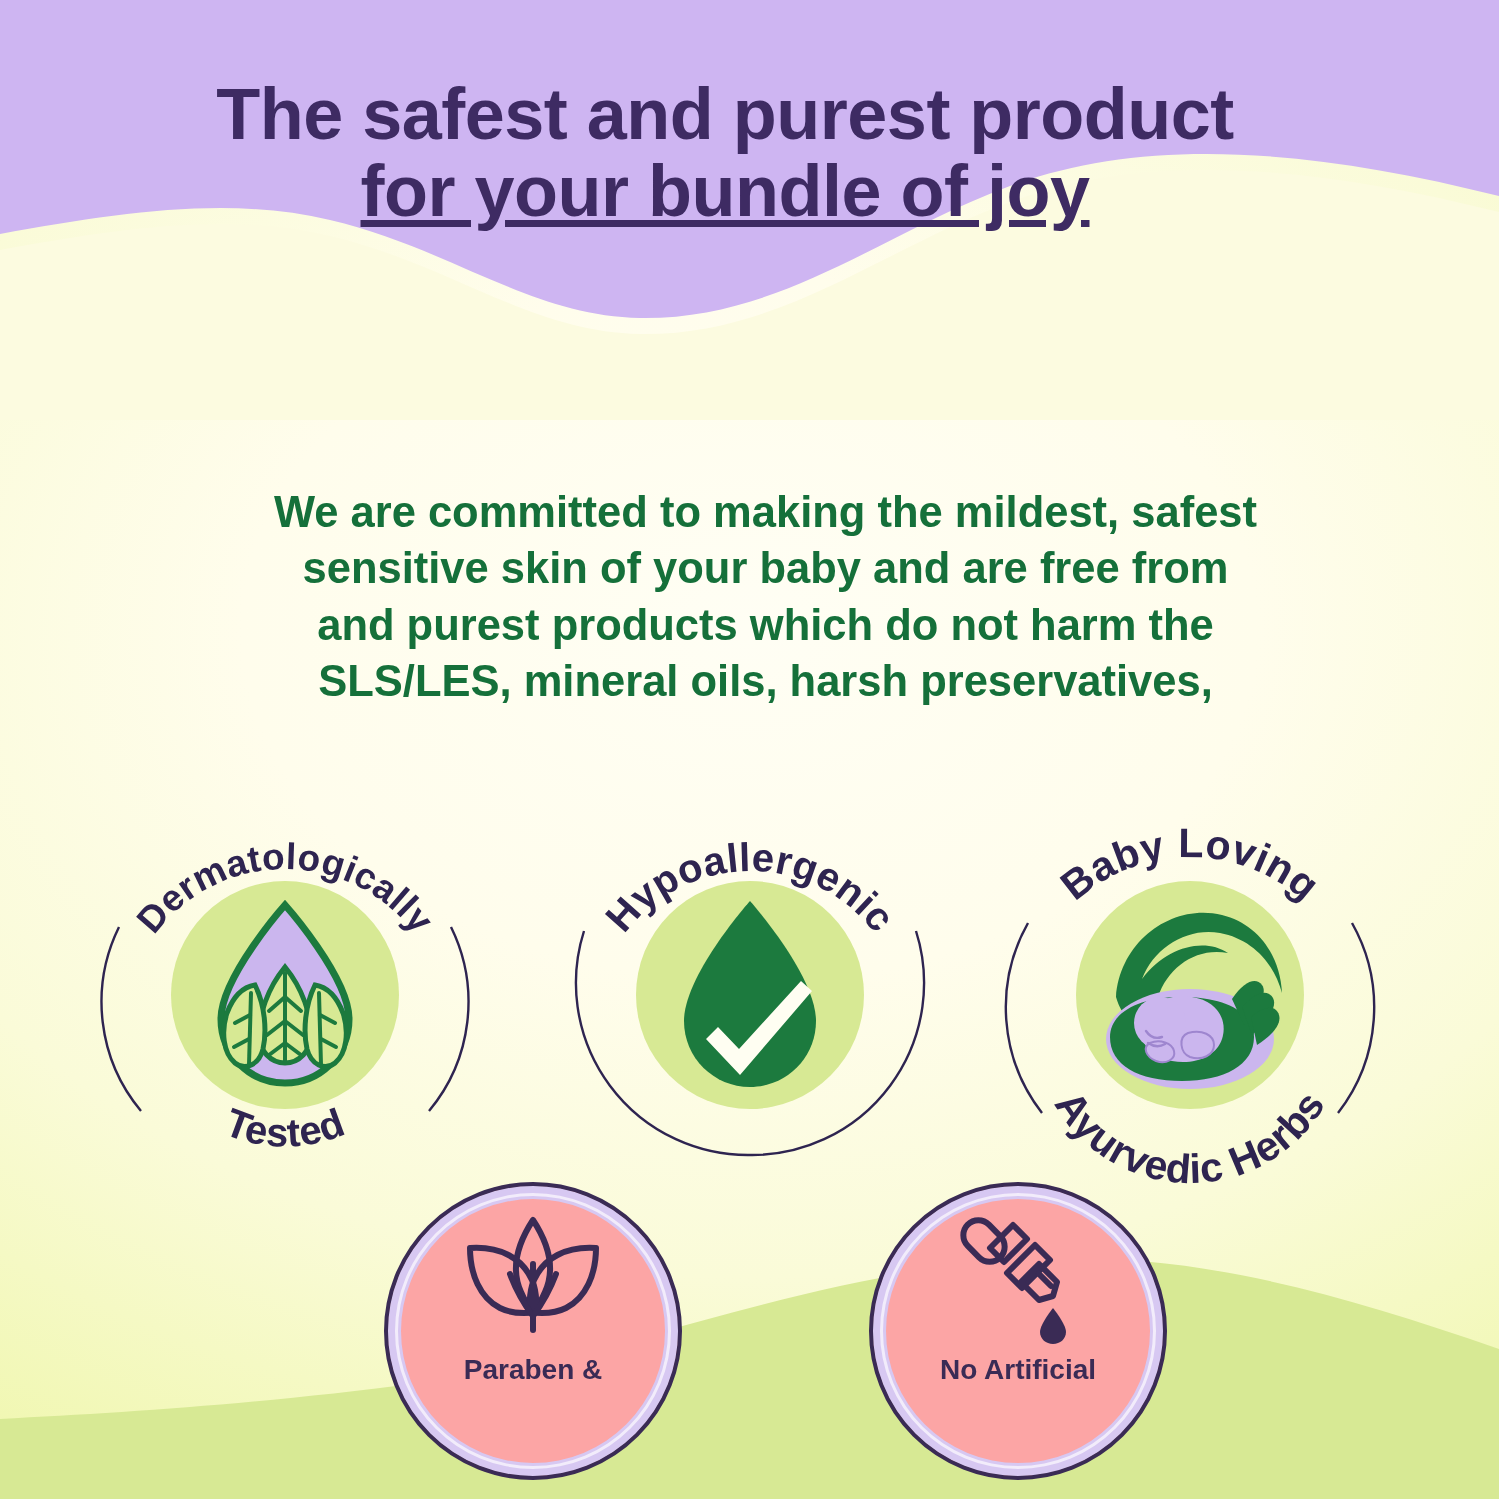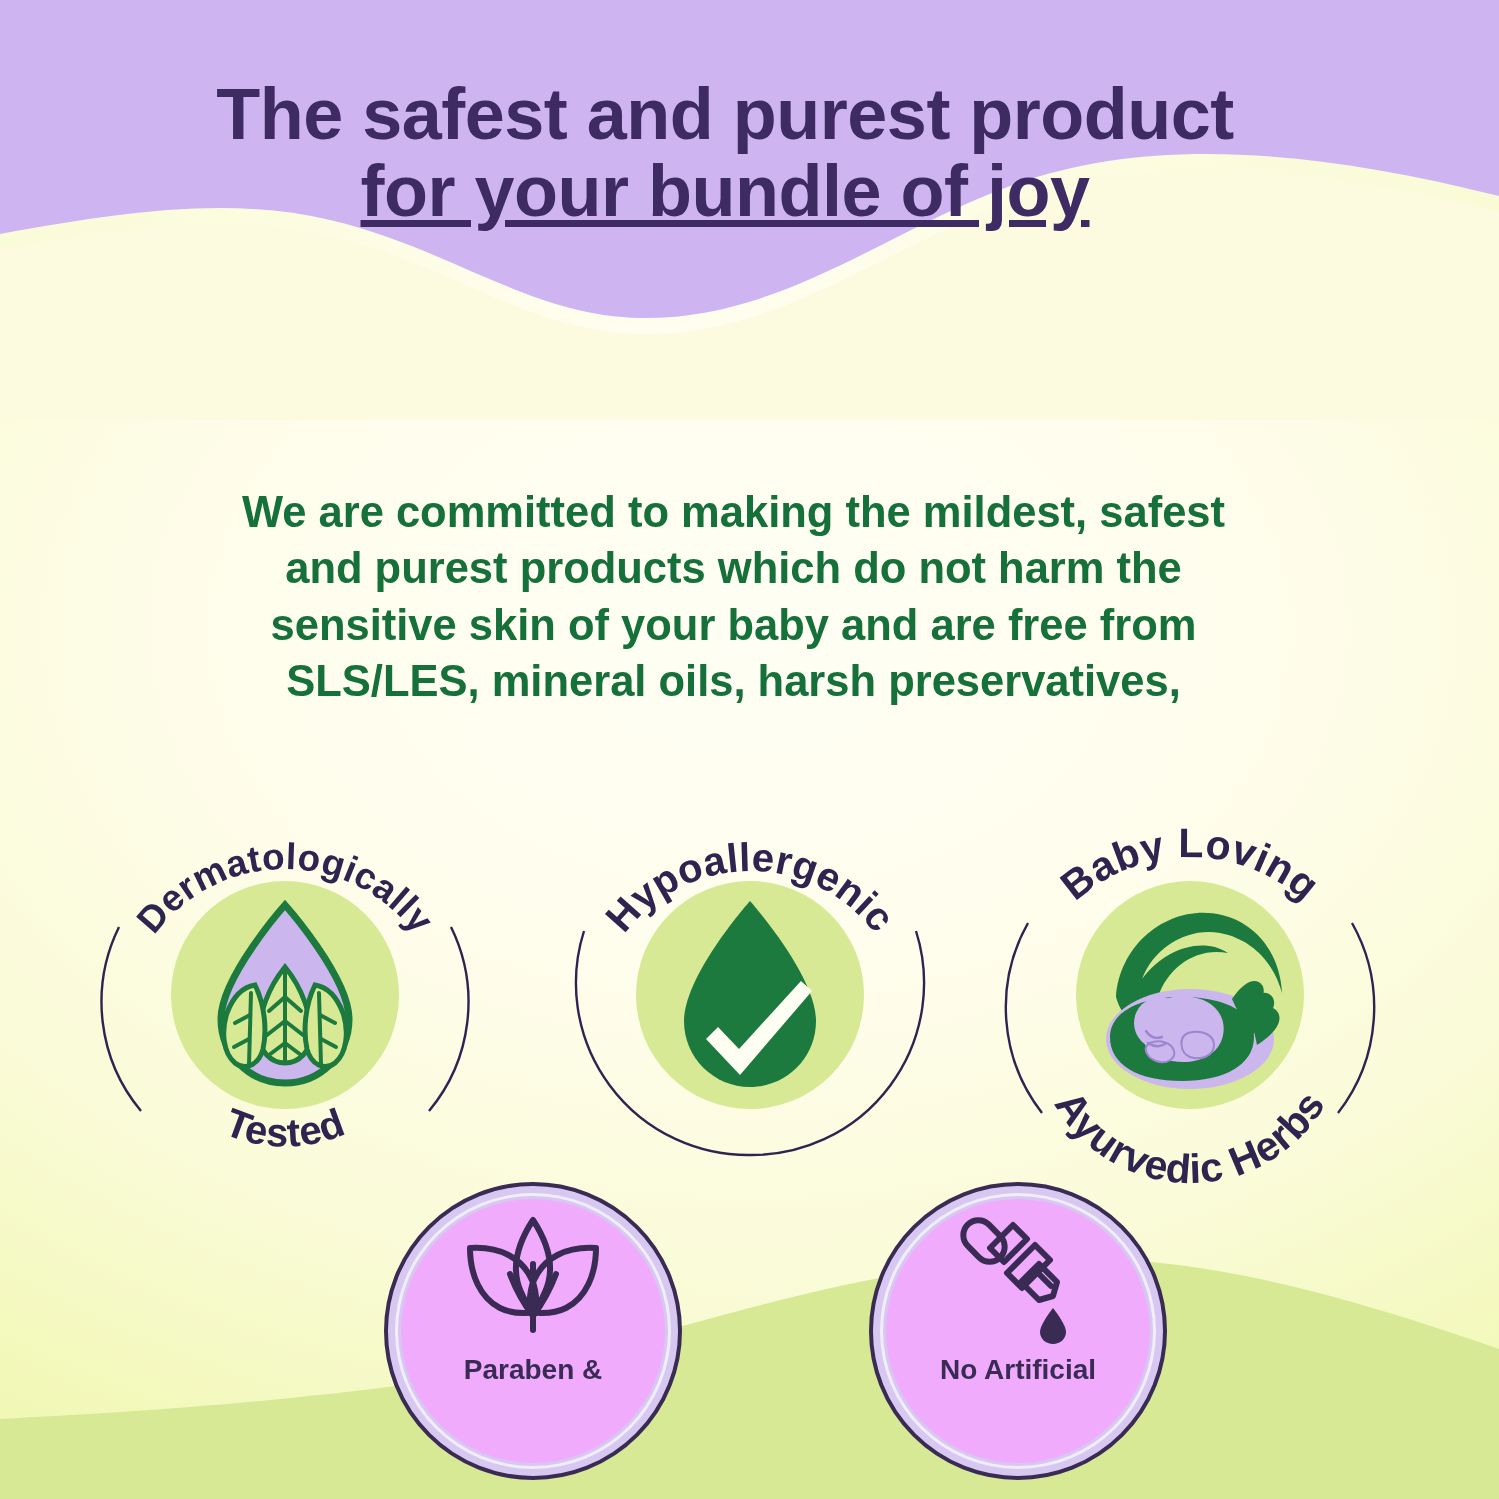--- a/index.html
+++ b/index.html
@@ -23,21 +23,21 @@
     position:absolute;left:0;top:28px;width:1450px;text-align:center;
     color:#3E2B63;
     font-size:72px;line-height:1.06;font-weight:700;
     letter-spacing:-0.5px;
     z-index:6;
   }
   .title .l2{display:block;text-decoration:underline;}
 
   
   .lede{
-    position:absolute;left:84px;top:440px;width:1299px;
+    position:absolute;left:116px;top:440px;width:1299px;
     text-align:center;color:#15703A;
     font-size:43.5px;line-height:1.30;font-weight:700;
     z-index:6;
   }
   .lede span{display:block;}
 
   
   .badge-row{
     position:absolute;left:0;top:795px;width:1499px;height:390px;z-index:6;
   }
@@ -53,21 +53,21 @@
   }
   .badge .glyph{
     position:absolute;left:50%;top:86px;transform:translateX(-50%);
     width:228px;height:228px;
   }
 
   
   .pill-row{position:absolute;left:0;top:1182px;width:1499px;height:320px;z-index:6;}
   .pill{
     position:absolute;top:0;width:290px;height:290px;border-radius:50%;
-    background:#f0abfc;border:4px solid #3A2B55;
+    background:#fca5a5;border:4px solid #3A2B55;
     box-shadow:inset 0 0 0 7px #D7C8F2, inset 0 0 0 10px #F2ECFB, inset 0 0 0 13px #D7C8F2;
   }
   .pill.p1{left:384px;}
   .pill.p2{left:869px;}
   .pill .picto{position:absolute;left:50%;top:26px;transform:translateX(-50%);width:150px;height:132px;}
   .pill .cap{
     position:absolute;left:0;right:0;top:166px;text-align:center;
     color:#3A2B55;font-size:28px;line-height:1.25;font-weight:700;
   }
   .pill .cap span{display:block;}
@@ -94,22 +94,22 @@
     <path d="M0,250 C120,244 250,236 420,214 C620,188 760,122 960,96 C1140,72 1300,110 1499,180 L1499,330 L0,330 Z" fill="#D7E994"></path>
   </svg>
 
   <h1 class="title">
     <span class="l1">The safest and purest product</span>
     <span class="l2">for your bundle of joy</span>
   </h1>
 
   <p class="lede">
     <span>We are committed to making the mildest, safest</span>
+    <span>sensitive skin of your baby and are free from</span>
     <span>and purest products which do not harm the</span>
-    <span>sensitive skin of your baby and are free from</span>
     <span>SLS/LES, mineral oils, harsh preservatives,</span>
   </p>
 
   <div class="badge-row">
 
     <div class="badge b1">
       <svg class="ring" viewBox="0 0 380 390">
         <defs>
           <path id="arcTop1" d="M 28,236 A 162,162 0 0 1 352,236" fill="none"></path>
           <path id="arcBot1" d="M 44,236 A 150,150 0 0 0 336,236" fill="none"></path>

